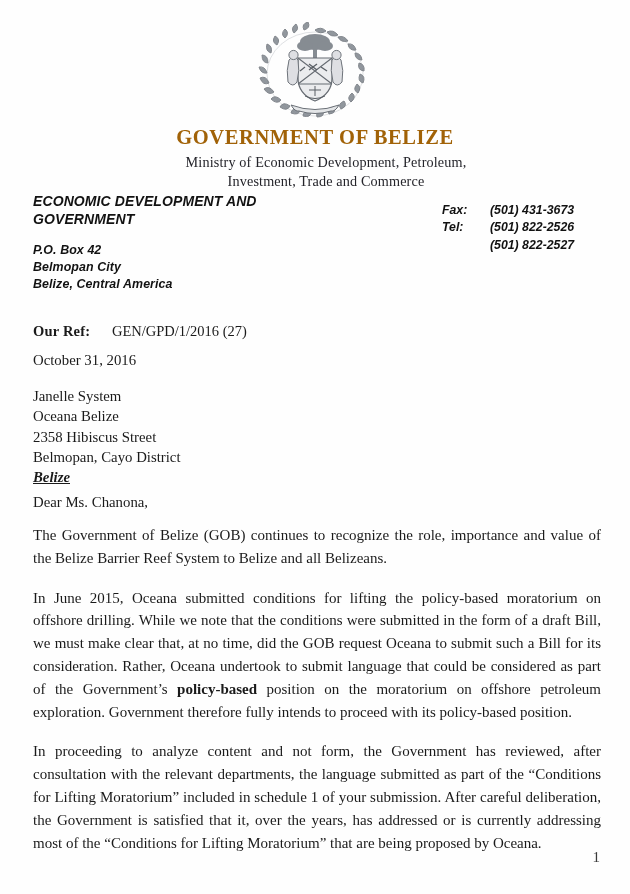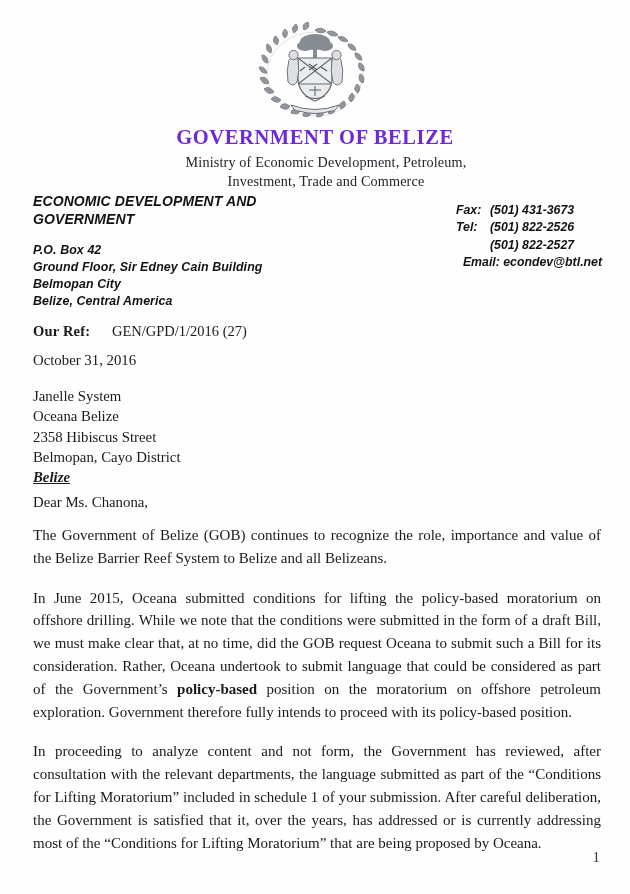--- a/index.html
+++ b/index.html
@@ -44,21 +44,21 @@
     top: 126px;
     left: 0;
     right: 0;
     text-align: center;
   }
   .gov-title {
     font-family: "Liberation Serif", serif;
     font-weight: bold;
     font-size: 20.5px;
     letter-spacing: 0.6px;
-    color: #6d28d9;
+    color: #a16207;
     line-height: 1.1;
   }
   .ministry {
     font-family: "Liberation Serif", serif;
     font-size: 14.2px;
     color: #24242a;
     line-height: 1.34;
     margin-top: 4px;
     letter-spacing: 0.15px;
     padding-left: 22px;
@@ -98,20 +98,21 @@
     font-weight: bold;
     font-size: 12.3px;
     line-height: 1.42;
     color: #121212;
     text-align: right;
     margin-top: 10px;
   }
   .contact-row {
     display: flex;
     justify-content: flex-end;
+    gap: 14px;
     white-space: nowrap;
   }
   .contact-label {
     min-width: 34px;
     text-align: left;
   }
   .contact-value {
     min-width: 112px;
     text-align: left;
   }
@@ -280,40 +281,38 @@
       <div>Investment, Trade and Commerce</div>
     </div>
   </div>
 
   <div class="letterhead">
     <div class="dept-block">
       <div class="dept-name">ECONOMIC DEVELOPMENT AND</div>
       <div class="dept-name">GOVERNMENT</div>
       <div class="dept-address">
         <div>P.O. Box 42</div>
-        <div>Ground Floor, Sir Edney Cain Building</div>
         <div>Belmopan City</div>
         <div>Belize, Central America</div>
       </div>
     </div>
 
     <div class="contact-block">
       <div class="contact-row">
         <span class="contact-label">Fax:</span>
         <span class="contact-value">(501) 431-3673</span>
       </div>
       <div class="contact-row">
         <span class="contact-label">Tel:</span>
         <span class="contact-value">(501) 822-2526</span>
       </div>
       <div class="contact-row">
         <span class="contact-label"></span>
         <span class="contact-value">(501) 822-2527</span>
       </div>
-      <div class="contact-email">Email: econdev@btl.net</div>
     </div>
   </div>
 
   <div class="ref-line">
     <span class="ref-label">Our Ref:</span>
     <span class="ref-value">GEN/GPD/1/2016 (27)</span>
   </div>
 
   <div class="date-line">October 31, 2016</div>
 

